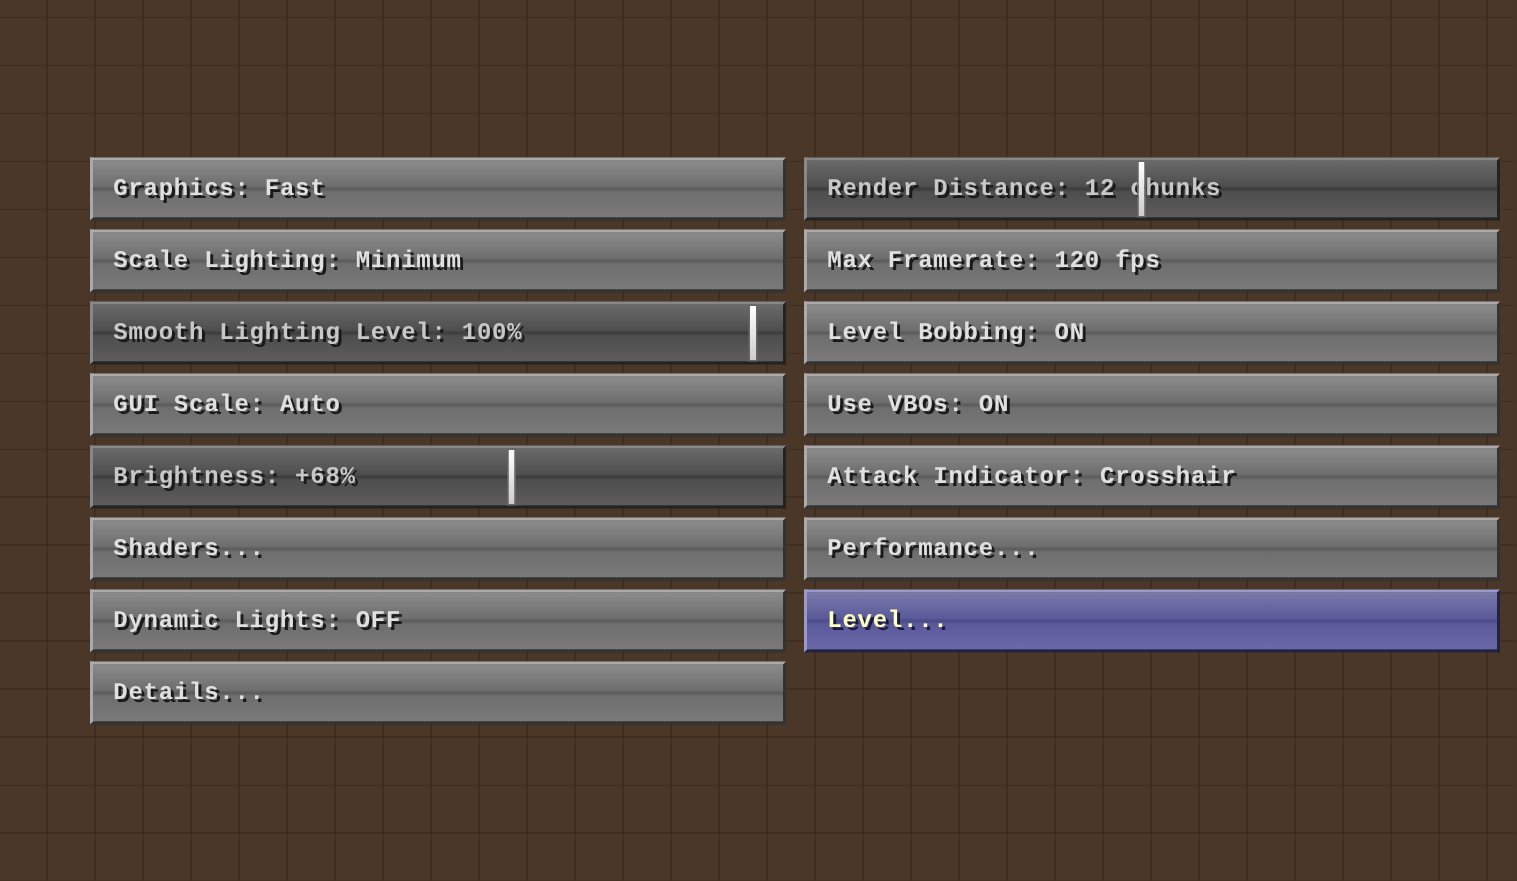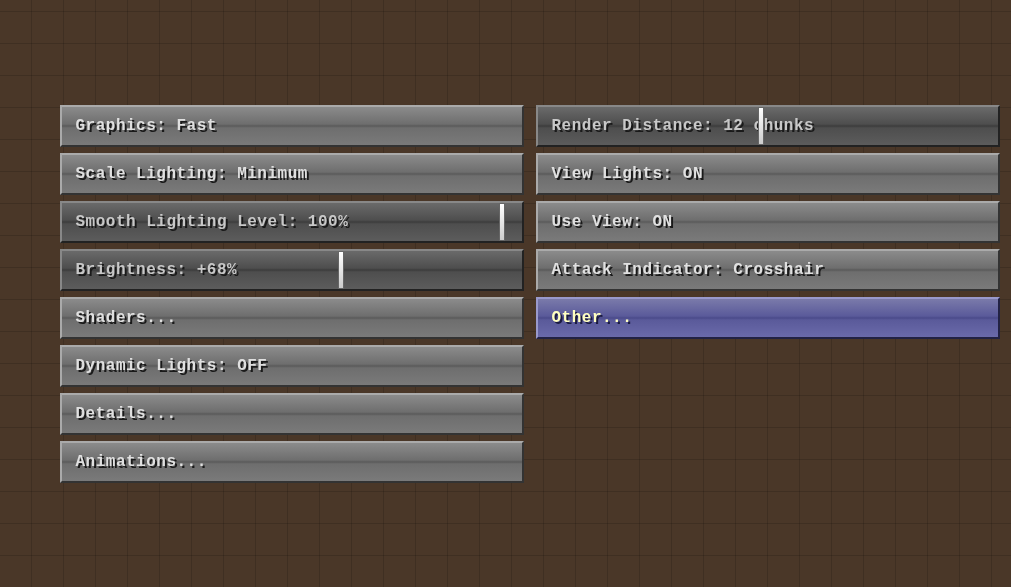--- a/index.html
+++ b/index.html
@@ -113,26 +113,28 @@
     }
   </style>
 </head>
 <body>
 
 <div class="settings-container">
   <div class="col-left" id="left-col">
       <button class="btn btn-gray"><span>Graphics: Fast</span></button>
       <button class="btn btn-gray"><span>Scale Lighting: Minimum</span></button>
       <button class="btn btn-slider"><span>Smooth Lighting Level: 100%</span><div class="slider-handle" style="left: 95%;"></div></button>
+      <button class="btn btn-gray"><span>GUI Scale: Auto</span></button>
       <button class="btn btn-slider"><span>Brightness: +68%</span><div class="slider-handle" style="left: 60%;"></div></button>
       <button class="btn btn-gray"><span>Shaders...</span></button>
       <button class="btn btn-gray"><span>Dynamic Lights: OFF</span></button>
       <button class="btn btn-gray"><span>Details...</span></button>
-      <button class="btn btn-gray"><span>Animations...</span></button>
     </div>
   <div class="col-right" id="right-col">
       <button class="btn btn-slider"><span>Render Distance: 12 chunks</span><div class="slider-handle" style="left: 48%;"></div></button>
-      <button class="btn btn-gray"><span>View Lights: ON</span></button>
-      <button class="btn btn-gray"><span>Use View: ON</span></button>
+      <button class="btn btn-gray"><span>Max Framerate: 120 fps</span></button>
+      <button class="btn btn-gray"><span>Level Bobbing: ON</span></button>
+      <button class="btn btn-gray"><span>Use VBOs: ON</span></button>
       <button class="btn btn-gray"><span>Attack Indicator: Crosshair</span></button>
-      <button class="btn btn-highlighted"><span>Other...</span></button>
+      <button class="btn btn-gray"><span>Performance...</span></button>
+      <button class="btn btn-highlighted"><span>Level...</span></button>
     </div>
 </div>
 
 </body></html>

